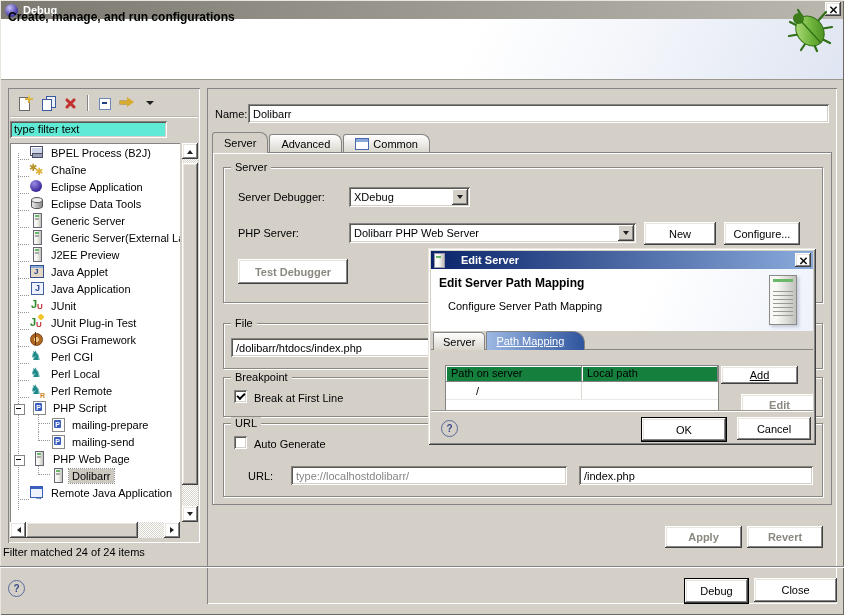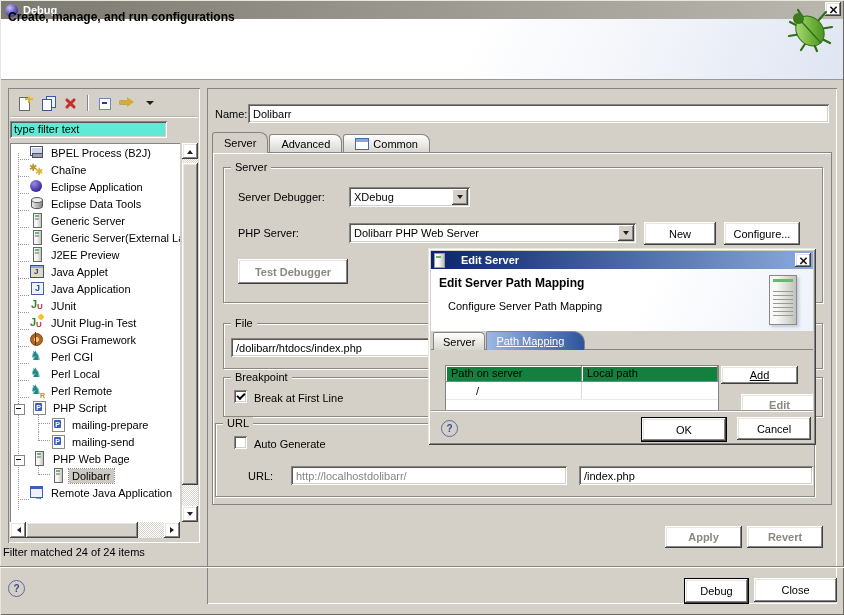--- a/index.html
+++ b/index.html
@@ -120,21 +120,21 @@
   .mtabs{left:5px;top:44px;height:21px;display:flex;align-items:flex-end;}
   .mtab{height:19px;padding:0 11px;display:flex;align-items:center;gap:4px;border:1px solid #848484;border-bottom:none;
         border-radius:3px 8px 0 0;background:linear-gradient(#ffffff,#d8d5cc);margin-right:1px;position:relative;box-sizing:border-box;}
   .mtab.active{height:21px;background:#d4d0c8;z-index:3;}
   .tico{width:12px;height:10px;background:#fff;border:1px solid #4a6ab0;box-shadow:inset 0 3px 0 #88a8d8;display:inline-block;}
   .tabpane{left:5px;top:64px;width:620px;height:353px;border:1px solid #848484;box-shadow:inset 1px 1px 0 #fff;box-sizing:border-box;}
   
   .g-server{left:10px;top:14px;width:598px;height:134px;}
   .g-file{left:10px;top:170px;width:598px;height:44px;}
   .g-break{left:10px;top:224px;width:598px;height:38px;}
-  .g-url{left:2px;top:270px;width:598px;height:72px;}
+  .g-url{left:10px;top:270px;width:598px;height:72px;}
   .lbl-debugger{left:25px;top:38px;} .combo-debugger{left:136px;top:34px;width:121px;height:20px;}
   .lbl-phpserver{left:25px;top:74px;} .combo-phpserver{left:136px;top:70px;width:287px;height:20px;}
   .btn-new{left:431px;top:69px;width:72px;height:23px;}
   .btn-configure{left:511px;top:69px;width:76px;height:23px;}
   .btn-test{left:25px;top:106px;width:110px;height:25px;}
   .filefield{left:18px;top:185px;width:582px;height:19px;}
   .cb{position:absolute;width:13px;height:13px;background:#fff;box-shadow:inset 1px 1px 0 #848484, inset -1px -1px 0 #fff, inset 2px 2px 0 #5a5850, inset -2px -2px 0 #d4d0c8;}
   .cb.checked::before{content:"";position:absolute;left:3px;top:3px;width:6px;height:3px;border-left:2px solid #000;border-bottom:2px solid #000;transform:rotate(-45deg);}
   .cb-break{left:21px;top:237px;} .lbl-break{left:41px;top:239px;}
   .cb-auto{left:21px;top:283px;} .lbl-auto{left:41px;top:285px;}
@@ -440,21 +440,21 @@
       </div>
       <span class="abs cb checked cb-break"></span>
       <span class="abs lbl-break">Break at First Line</span>
 
       <div class="abs group g-url">
         <span class="glabel">URL</span>
       </div>
       <span class="abs cb cb-auto"></span>
       <span class="abs lbl-auto">Auto Generate</span>
       <span class="abs lbl-url">URL:</span>
-      <div class="abs urlbase field gray"><span>http://localhostdolibarr/</span></div>
+      <div class="abs urlbase field gray"><span>type://localhostdolibarr/</span></div>
       <div class="abs urlpath field"><span>/index.php</span></div>
     </div>
     <div class="abs btn disabled btn-apply">
         <span>Apply</span>
       </div>
     <div class="abs btn disabled btn-revert">
         <span>Revert</span>
       </div>
   </div>
 

